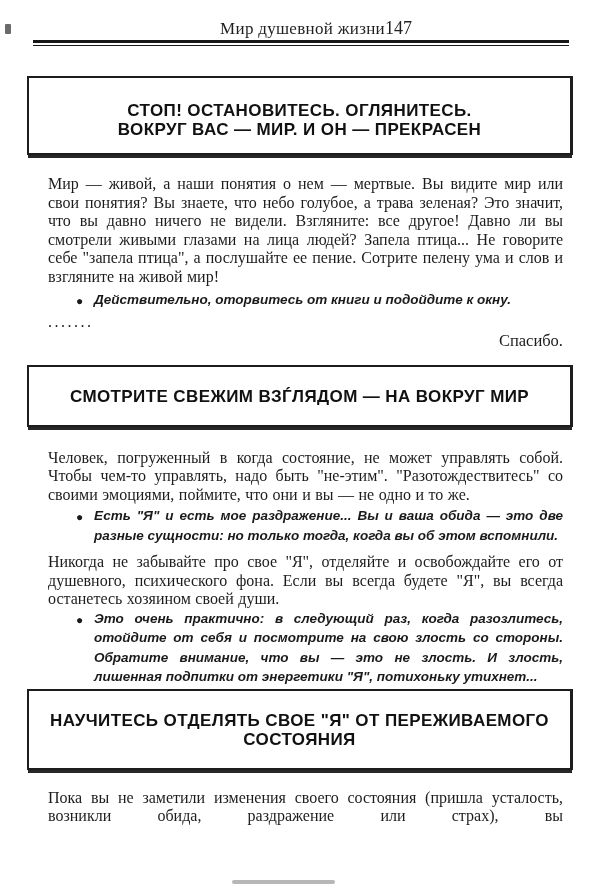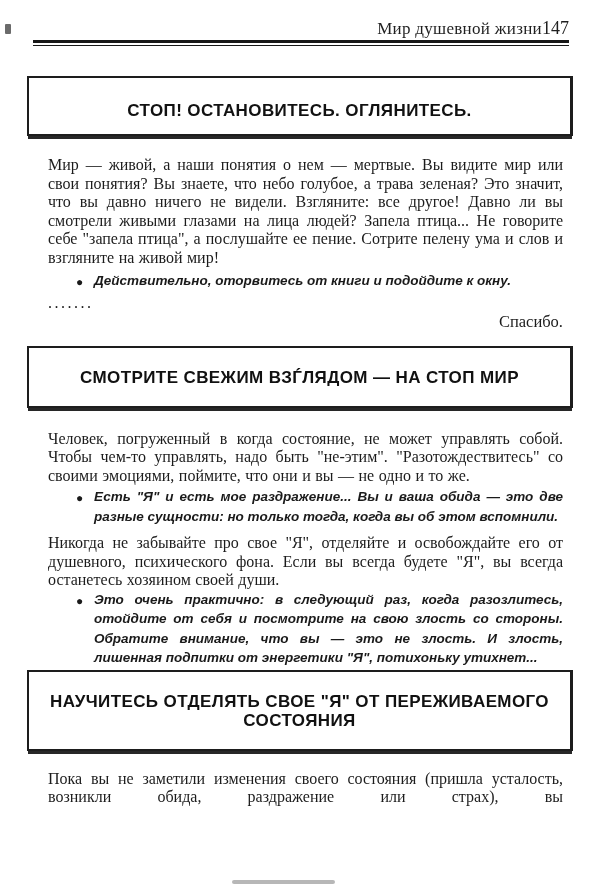--- a/index.html
+++ b/index.html
@@ -3,21 +3,21 @@
 <meta charset="utf-8">
 <style>
   html, body { margin:0; padding:0; background:#e8e8e8; }
   .page {
     position:relative; width:600px; height:889px; margin:0 auto;
     background:#ffffff; color:#1f1f1f; overflow:hidden;
     font-family:"Liberation Serif", serif;
   }
   
   .header { margin:19px 31px 0 33px; }
-  .header-row { display:flex; justify-content:flex-end; align-items:baseline; line-height:19px; }
+  .header-row { display:flex; justify-content:center; align-items:baseline; line-height:19px; }
   .header-title { margin-left:30px; font-size:17px; letter-spacing:0.3px; }
   .page-number { font-size:18px; }
   .rules { margin-top:2px; }
   .rule-thick { height:3px; background:#171717; }
   .rule-thin  { height:1px; background:#171717; margin-top:2px; }
 
   
   .hbox {
     margin:30px 27px 0 27px;
     border:2px solid #1d1d1d; border-right-width:3px;
@@ -87,35 +87,36 @@
       <span class="page-number">147</span>
     </div>
     <div class="rules">
       <div class="rule-thick"></div>
       <div class="rule-thin"></div>
     </div>
   </div>
 
   <div class="hbox two-line" id="box1">
     <div>СТОП! ОСТАНОВИТЕСЬ. ОГЛЯНИТЕСЬ.</div>
+    <div>ВОКРУГ ВАС — МИР. И ОН — ПРЕКРАСЕН</div>
   </div>
 
   <div class="para" id="para1">Мир — живой, а наши понятия о нем — мертвые. Вы видите мир или свои понятия? Вы знаете, что небо голубое, а трава зеленая? Это значит, что вы давно ничего не видели. Взгляните: все другое! Давно ли вы смотрели живыми глазами на лица людей? Запела птица... Не говорите себе "запела птица", а послушайте ее пение. Сотрите пелену ума и слов и взгляните на живой мир!</div>
 
   <div class="note" id="note1">
     <span class="bullet">●</span>
     <span>Действительно, оторвитесь от книги и подойдите к окну.</span>
   </div>
 
   <div class="dots">.......</div>
 
   <div class="thanks">Спасибо.</div>
 
   <div class="hbox one-line" id="box2">
-    <div>СМОТРИТЕ СВЕЖИМ ВЗЃЛЯДОМ — НА СТОП МИР</div>
+    <div>СМОТРИТЕ СВЕЖИМ ВЗЃЛЯДОМ — НА ВОКРУГ МИР</div>
   </div>
 
   <div class="para" id="para2">Человек, погруженный в когда состояние, не может управлять собой. Чтобы чем-то управлять, надо быть "не-этим". "Разотождествитесь" со своими эмоциями, поймите, что они и вы — не одно и то же.</div>
 
   <div class="note" id="note2">
     <span class="bullet">●</span>
     <span>Есть "Я" и есть мое раздражение... Вы и ваша обида — это две разные сущности: но только тогда, когда вы об этом вспомнили.</span>
   </div>
 
   <div class="para" id="para3">Никогда не забывайте про свое "Я", отделяйте и освобождайте его от душевного, психического фона. Если вы всегда будете "Я", вы всегда останетесь хозяином своей души.</div>

